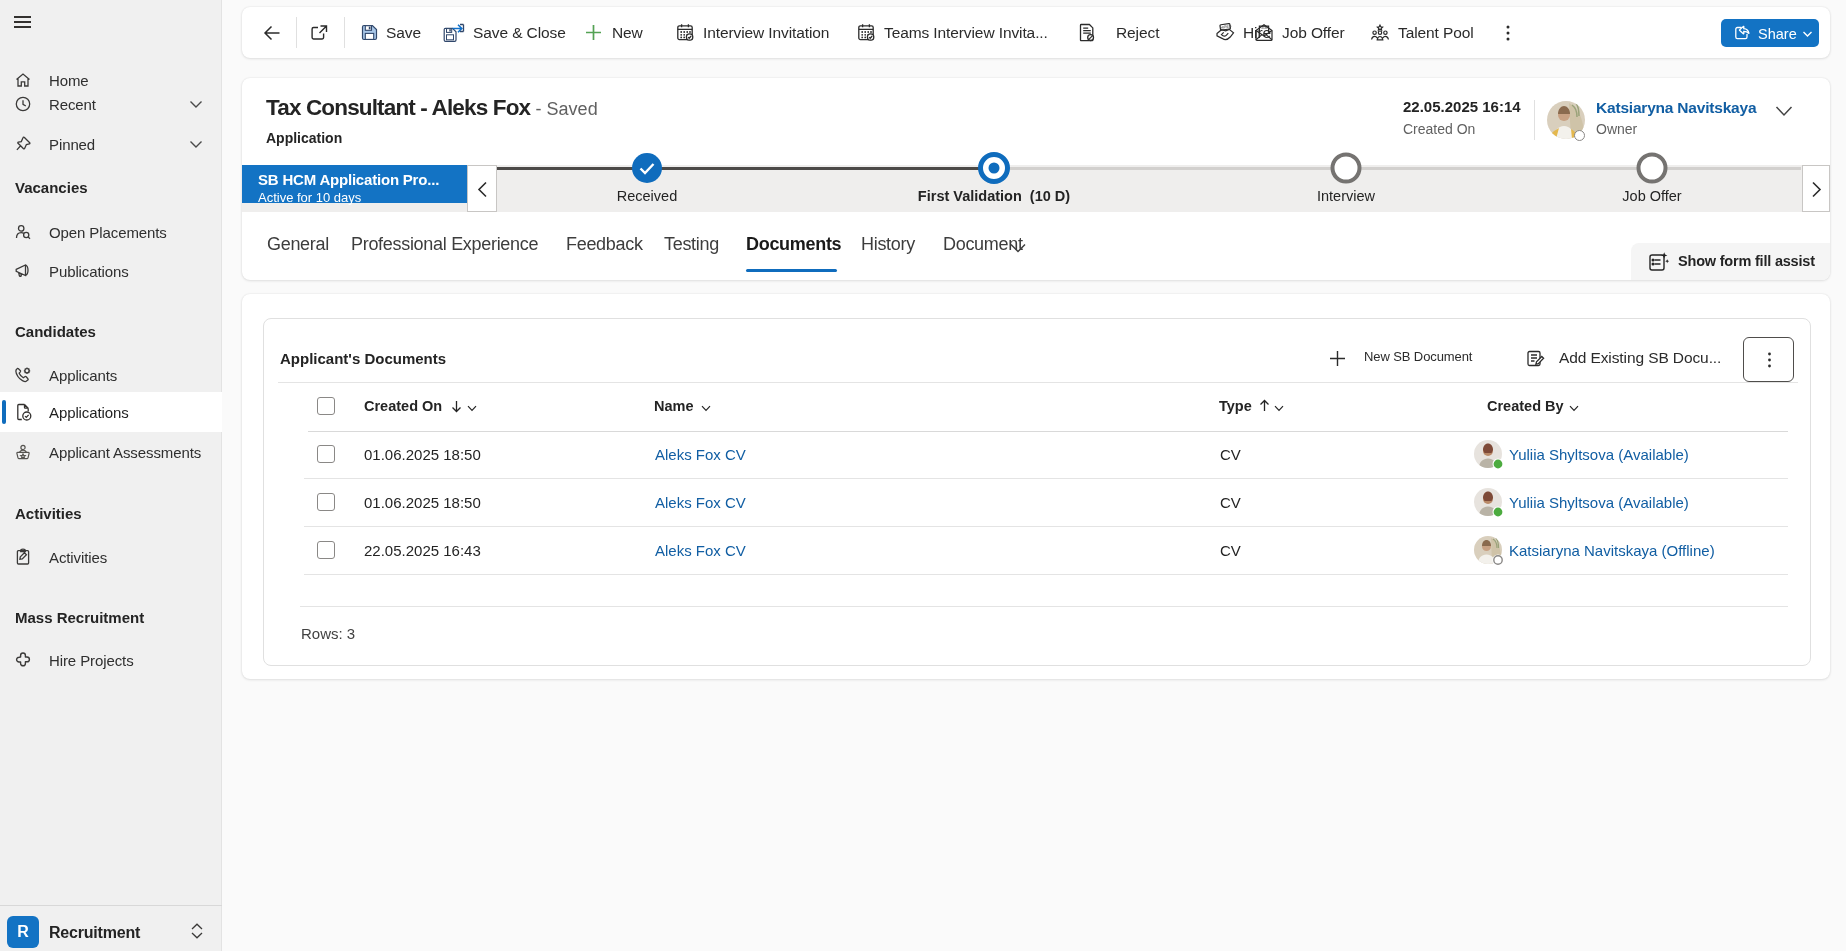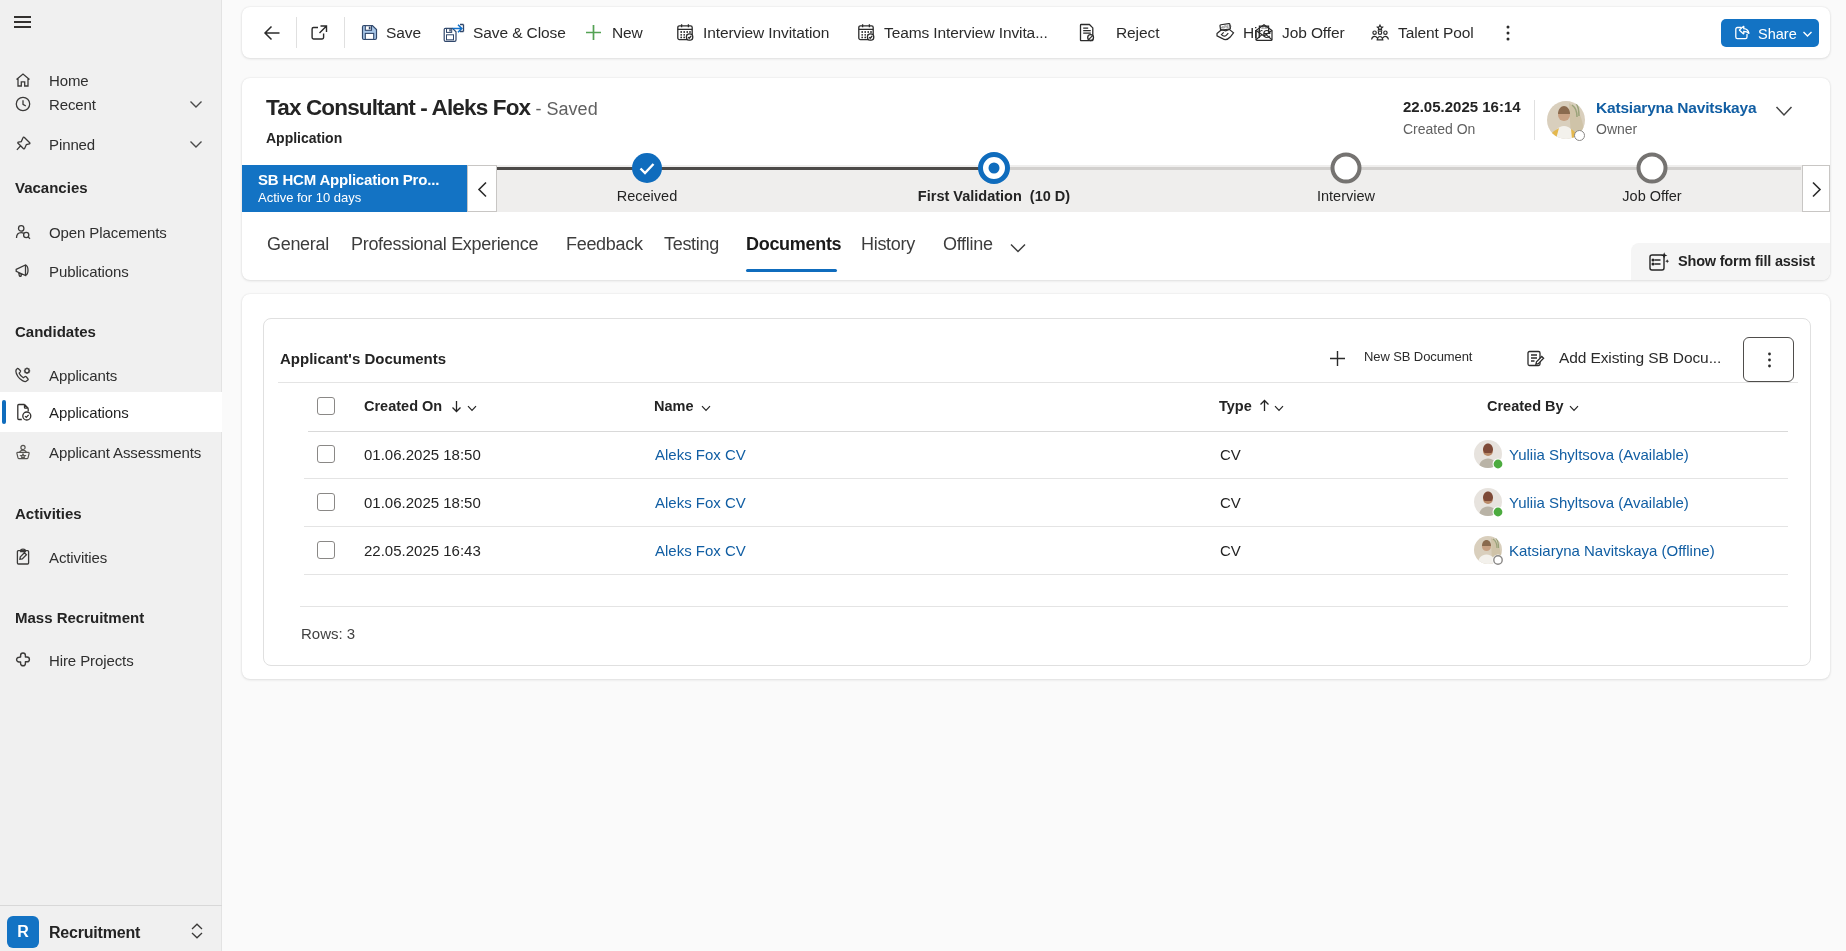--- a/index.html
+++ b/index.html
@@ -308,21 +308,21 @@
   <svg class="a" style="left:1532px;top:26px;" width="20" height="14" viewBox="0 0 20 14" fill="none" stroke="#444" stroke-width="1.5">
       <path d="M2.5 3 L10 11 L17.5 3"></path>
     </svg>
 
   
   <div class="a" style="left:0;top:87px;width:1588px;height:47px;background:#efeeed;">
 
     <div class="a" style="left:255px;top:2px;width:497px;height:3px;background:#4c4a48;"></div>
     <div class="a" style="left:752px;top:2px;width:807px;height:3px;background:#d2d0ce;"></div>
 
-    <div class="a" style="left:0;top:0;width:225px;height:47px;background:#1373c4;">
+    <div class="a" style="left:0;top:0;width:225px;height:38px;background:#1373c4;">
       <div class="txt" style="left:16px;top:6px;font-size:15px;font-weight:bold;color:#fff;letter-spacing:-0.2px;">SB HCM Application Pro...</div>
       <div class="txt" style="left:16px;top:25px;font-size:13px;color:#fff;">Active for 10 days</div>
     </div>
     <div class="a" style="left:225px;top:0;width:30px;height:47px;background:#fff;border:1px solid #c8c6c4;">
       <svg class="a" style="left:9px;top:15px;" width="11" height="17" viewBox="0 0 11 17" fill="none" stroke="#2b2b2b" stroke-width="1.6">
           <path d="M9 1.5 L2 8.5 L9 15.5"></path>
         </svg>
     </div>
 
     <svg class="a" style="left:389px;top:-13px;" width="32" height="32" viewBox="0 0 32 32">
@@ -352,21 +352,21 @@
     </div>
   </div>
 
   
   <div class="txt" style="left:25px;top:156px;font-size:18px;color:#3d3d3d;letter-spacing:-0.3px;">General</div>
   <div class="txt" style="left:109px;top:156px;font-size:18px;color:#3d3d3d;letter-spacing:-0.3px;">Professional Experience</div>
   <div class="txt" style="left:324px;top:156px;font-size:18px;color:#3d3d3d;letter-spacing:-0.3px;">Feedback</div>
   <div class="txt" style="left:422px;top:156px;font-size:18px;color:#3d3d3d;letter-spacing:-0.3px;">Testing</div>
   <div class="txt" style="left:504px;top:156px;font-size:18px;font-weight:bold;color:#1a1a1a;letter-spacing:-0.3px;">Documents</div>
   <div class="txt" style="left:619px;top:156px;font-size:18px;color:#3d3d3d;letter-spacing:-0.3px;text-align:center;">History</div>
-  <div class="txt" style="left:701px;top:156px;font-size:18px;color:#3d3d3d;letter-spacing:-0.3px;">Offline</div>
+  <div class="txt" style="left:701px;top:156px;font-size:18px;color:#3d3d3d;letter-spacing:-0.3px;">Document</div>
   <svg class="a" style="left:767px;top:164px;" width="18" height="12" viewBox="0 0 18 12" fill="none" stroke="#3d3d3d" stroke-width="1.5">
       <path d="M2 2.5 L9 9.5 L16 2.5"></path>
     </svg>
   <div class="a" style="left:504px;top:191px;width:91px;height:3px;background:#0f6cbd;border-radius:2px;"></div>
 
   
   <div class="a" style="left:1389px;top:165px;width:199px;height:37px;background:#f5f5f5;border-radius:8px 0 0 0;">
     <svg class="a" style="left:17px;top:8px;" width="22" height="22" viewBox="0 0 22 22" fill="none" stroke="#242424" stroke-width="1.4">
         <rect x="2" y="4" width="14" height="15" rx="2"></rect>
         <path d="M6.5 9 h6 M6.5 13 h6" stroke-width="1.3"></path>

